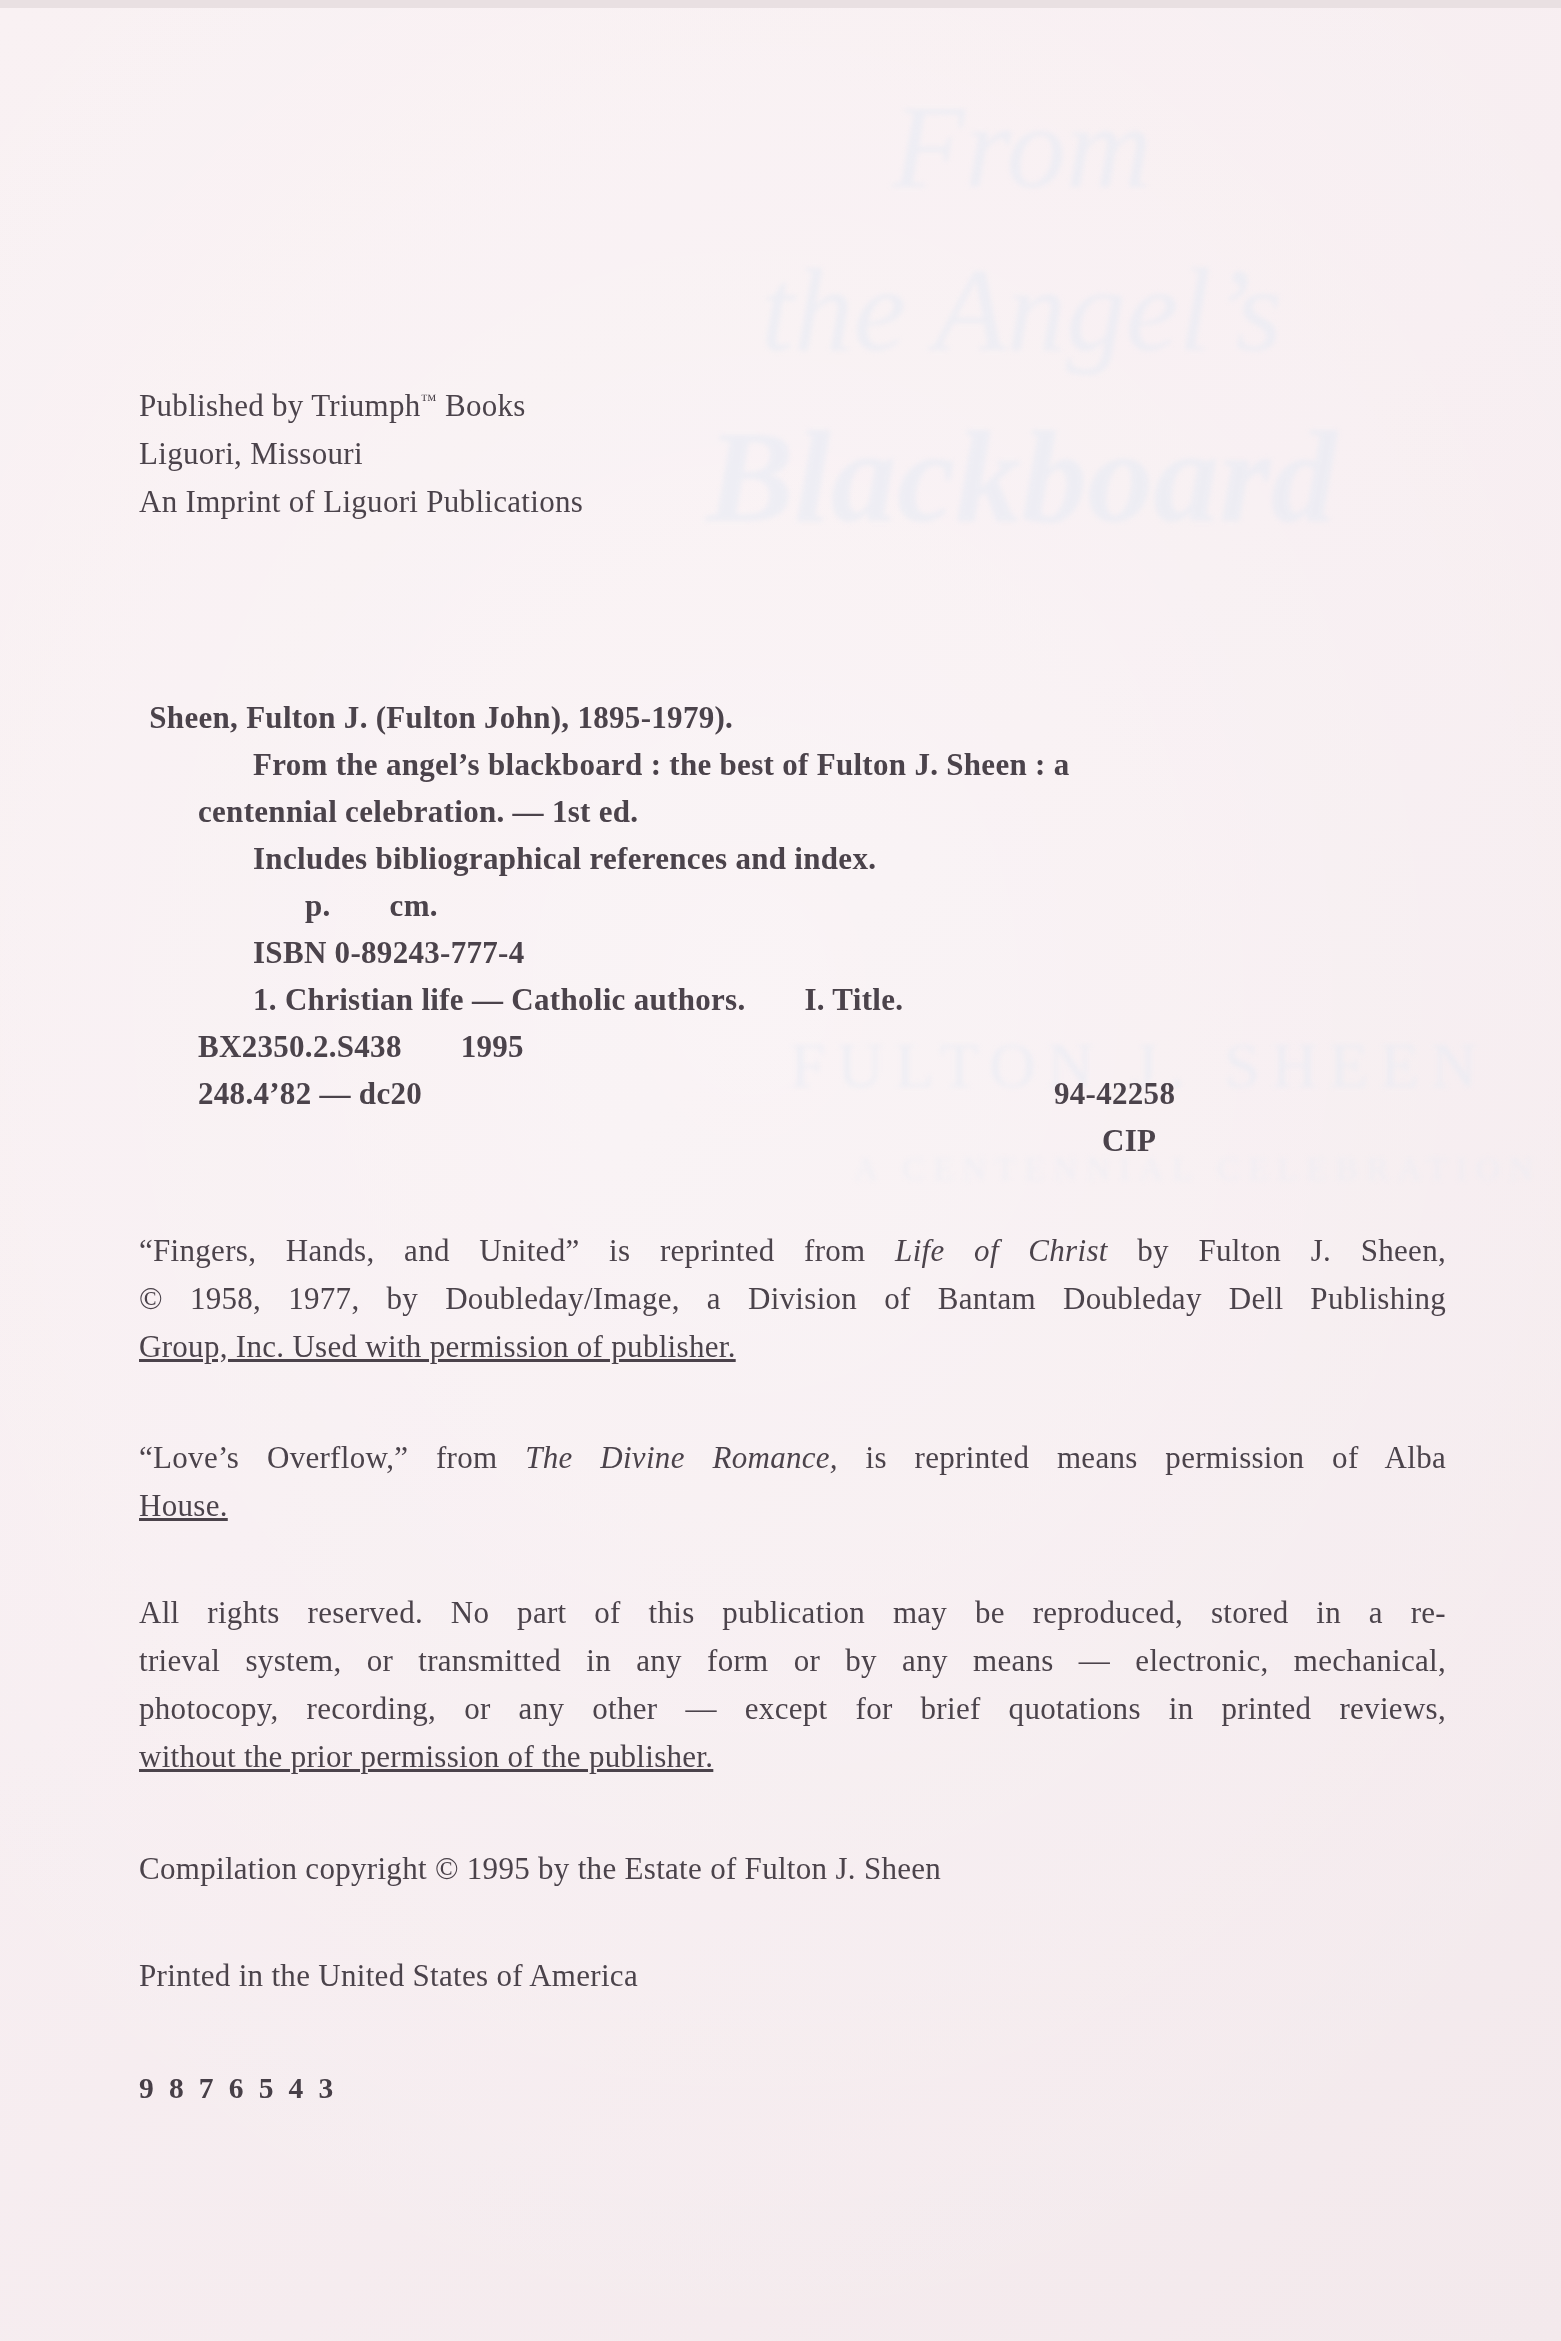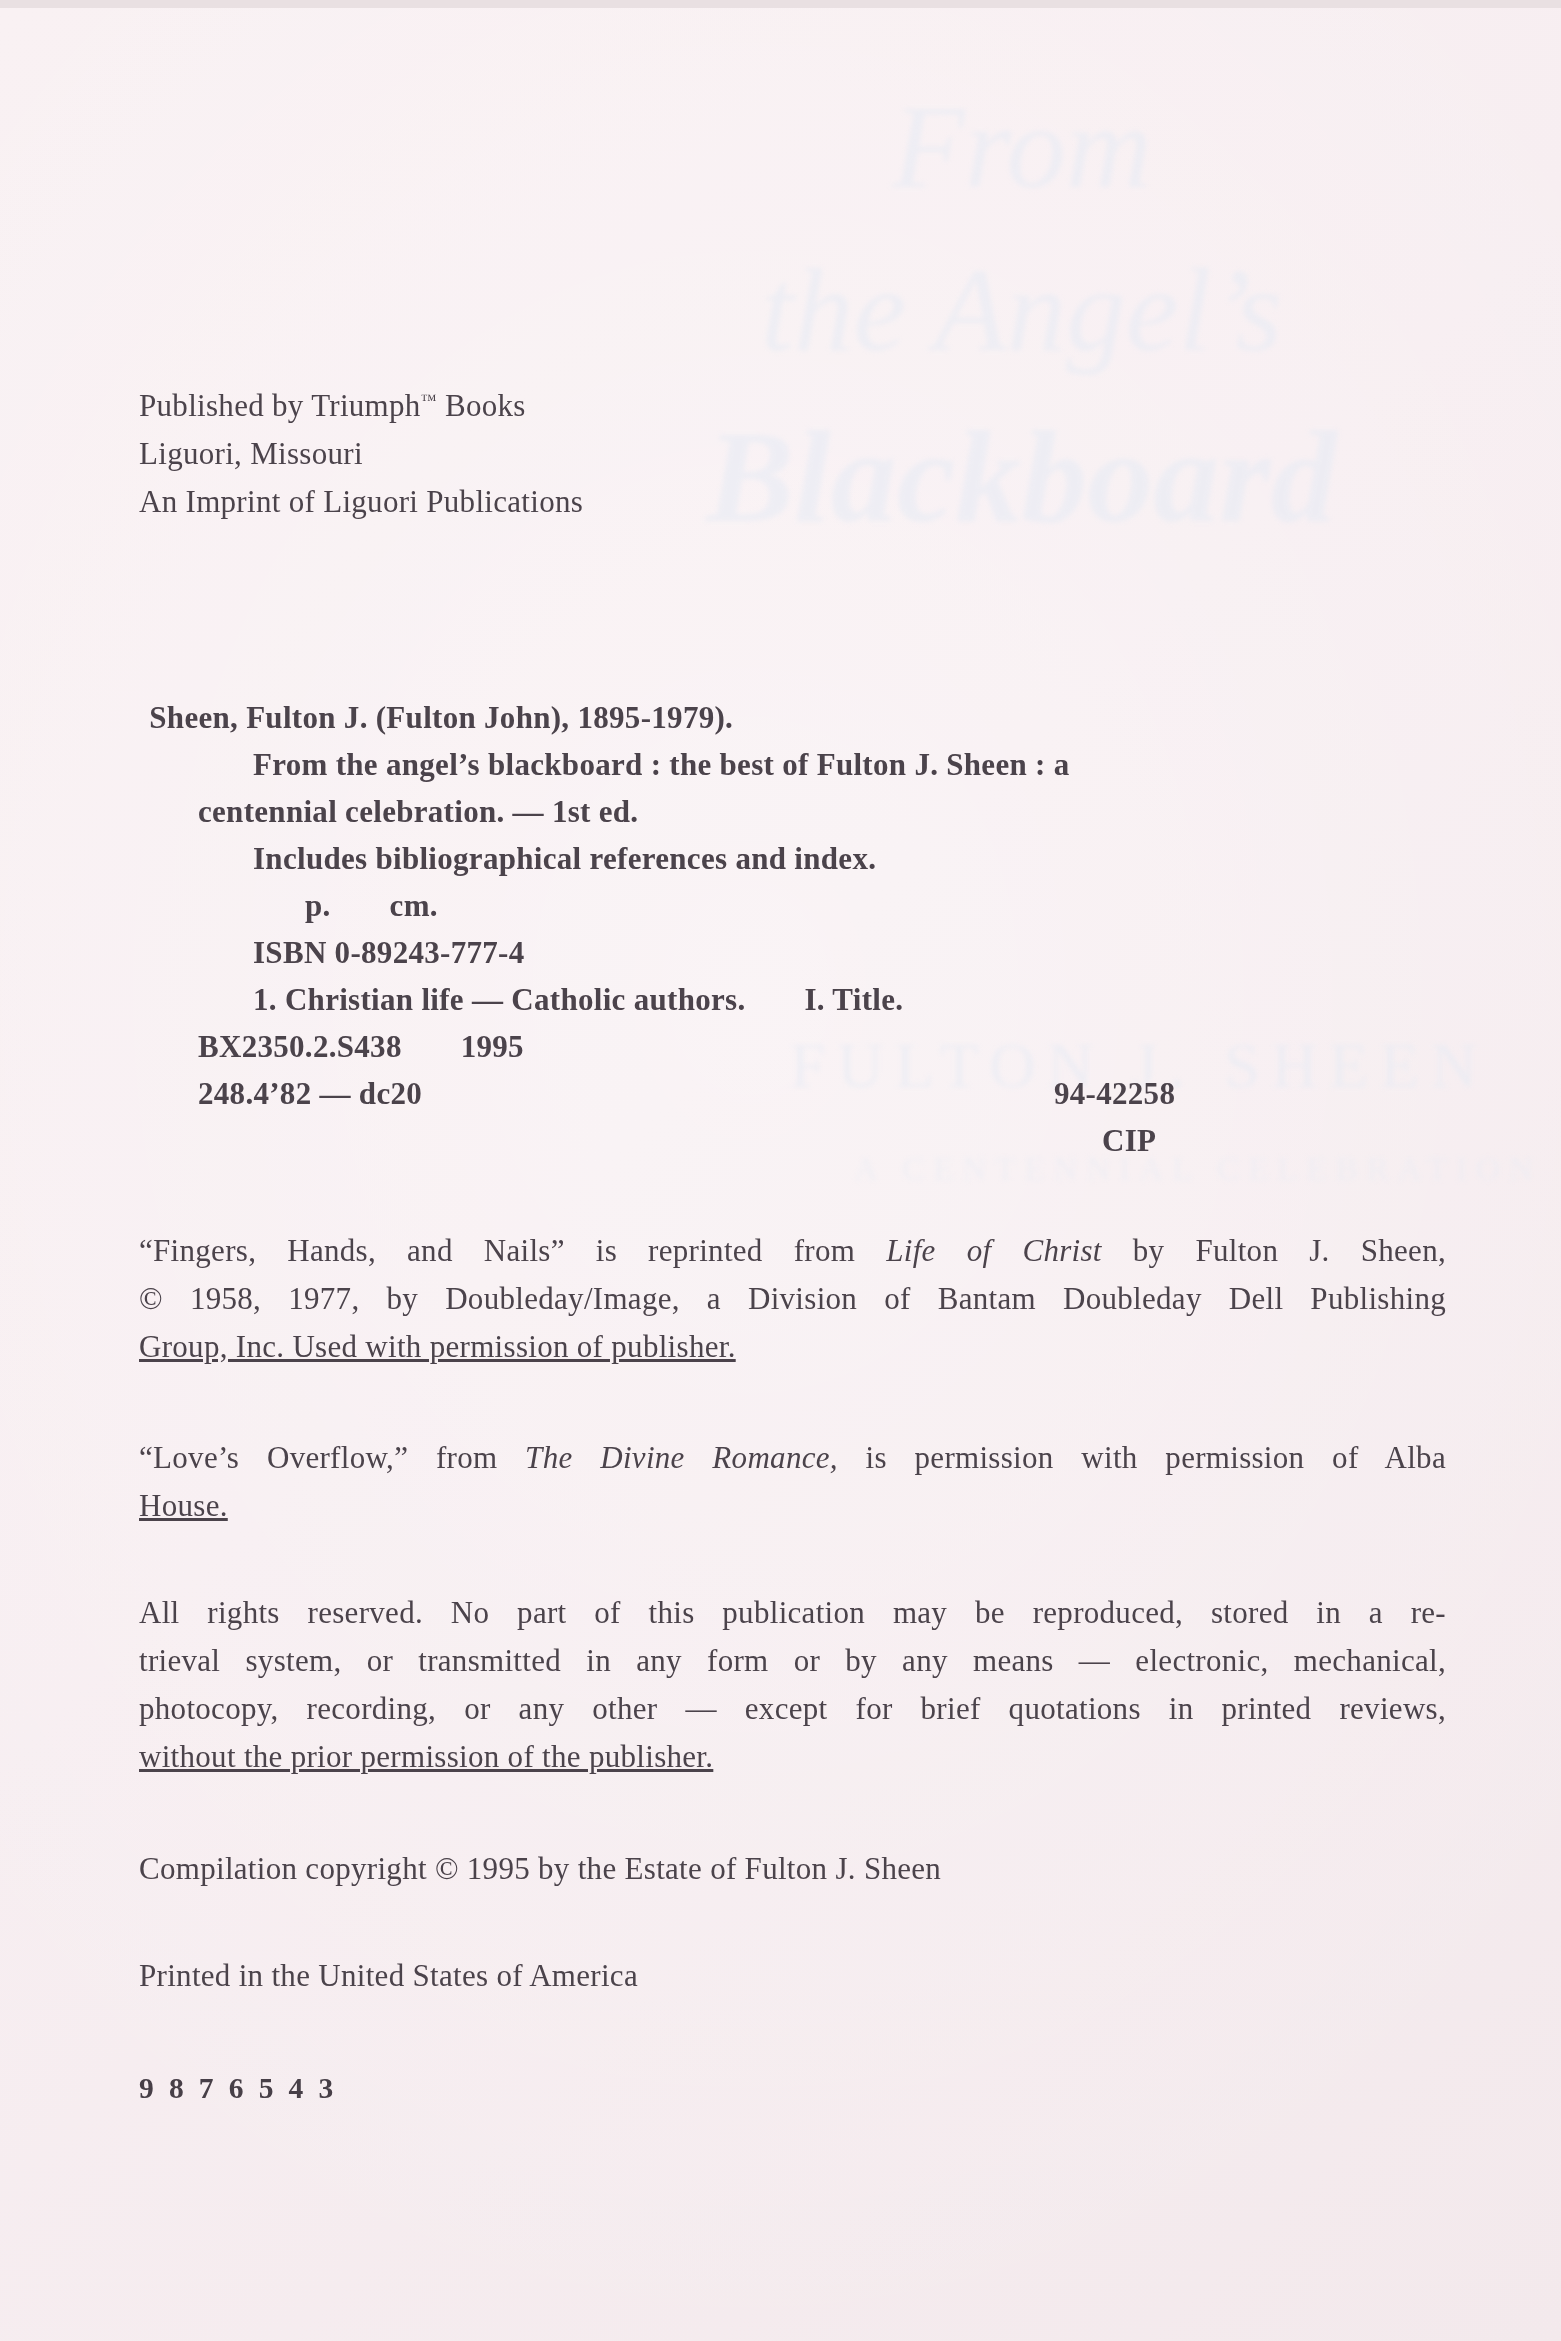--- a/index.html
+++ b/index.html
@@ -63,27 +63,27 @@
     <div class="line ind-a">ISBN 0-89243-777-4</div>
     <div class="line ind-a"><span>1. Christian life — Catholic authors.</span><span class="cat-gap"></span><span>I. Title.</span></div>
     <div class="line ind-b"><span>BX2350.2.S438</span><span class="cat-gap"></span><span>1995</span></div>
     <div class="line ind-b"><span>248.4’82 — dc20</span><span class="abs-right">94-42258</span></div>
     <div class="line">
         <span class="abs-cip">CIP</span>
       </div>
   </div>
 
   <div class="block" style="top:1219px;">
-    <div class="line jline"><span>“Fingers, Hands, and Nails” is reprinted from </span><span class="ital">Life of Christ</span><span> by Fulton J. Sheen,</span></div>
+    <div class="line jline"><span>“Fingers, Hands, and United” is reprinted from </span><span class="ital">Life of Christ</span><span> by Fulton J. Sheen,</span></div>
     <div class="line jline">© 1958, 1977, by Doubleday/Image, a Division of Bantam Doubleday Dell Publishing</div>
     <div class="line lline">Group, Inc. Used with permission of publisher.</div>
   </div>
 
   <div class="block" style="top:1426px;">
-    <div class="line jline"><span>“Love’s Overflow,” from </span><span class="ital">The Divine Romance,</span><span> is permission with permission of Alba</span></div>
+    <div class="line jline"><span>“Love’s Overflow,” from </span><span class="ital">The Divine Romance,</span><span> is reprinted means permission of Alba</span></div>
     <div class="line lline">House.</div>
   </div>
 
   <div class="block" style="top:1581px;">
     <div class="line jline">All rights reserved. No part of this publication may be reproduced, stored in a re-</div>
     <div class="line jline">trieval system, or transmitted in any form or by any means — electronic, mechanical,</div>
     <div class="line jline">photocopy, recording, or any other — except for brief quotations in printed reviews,</div>
     <div class="line lline">without the prior permission of the publisher.</div>
   </div>
 

